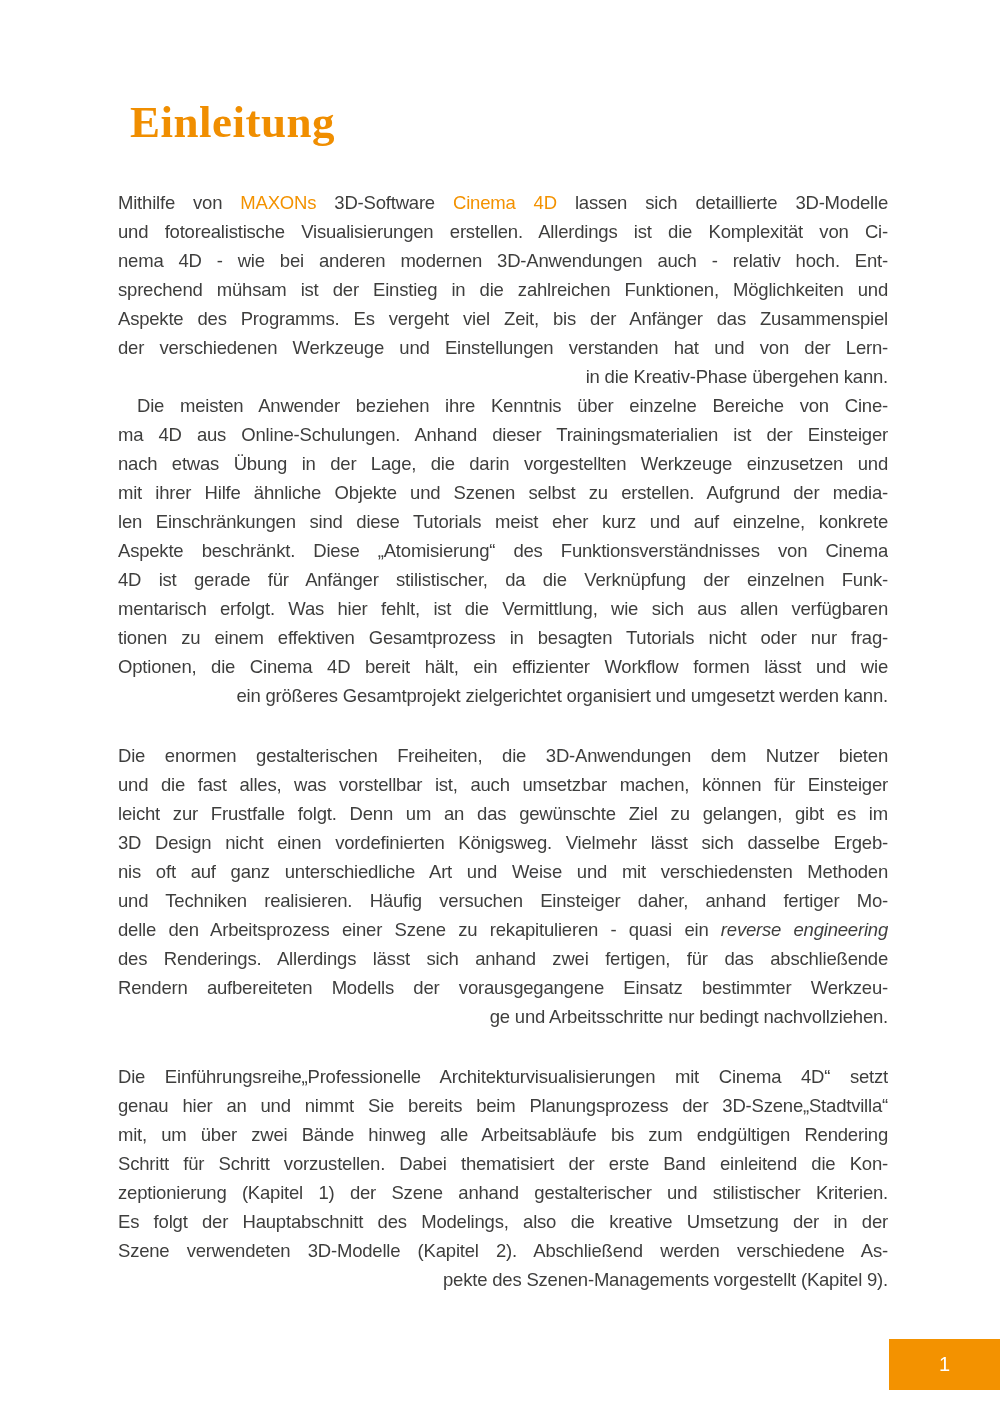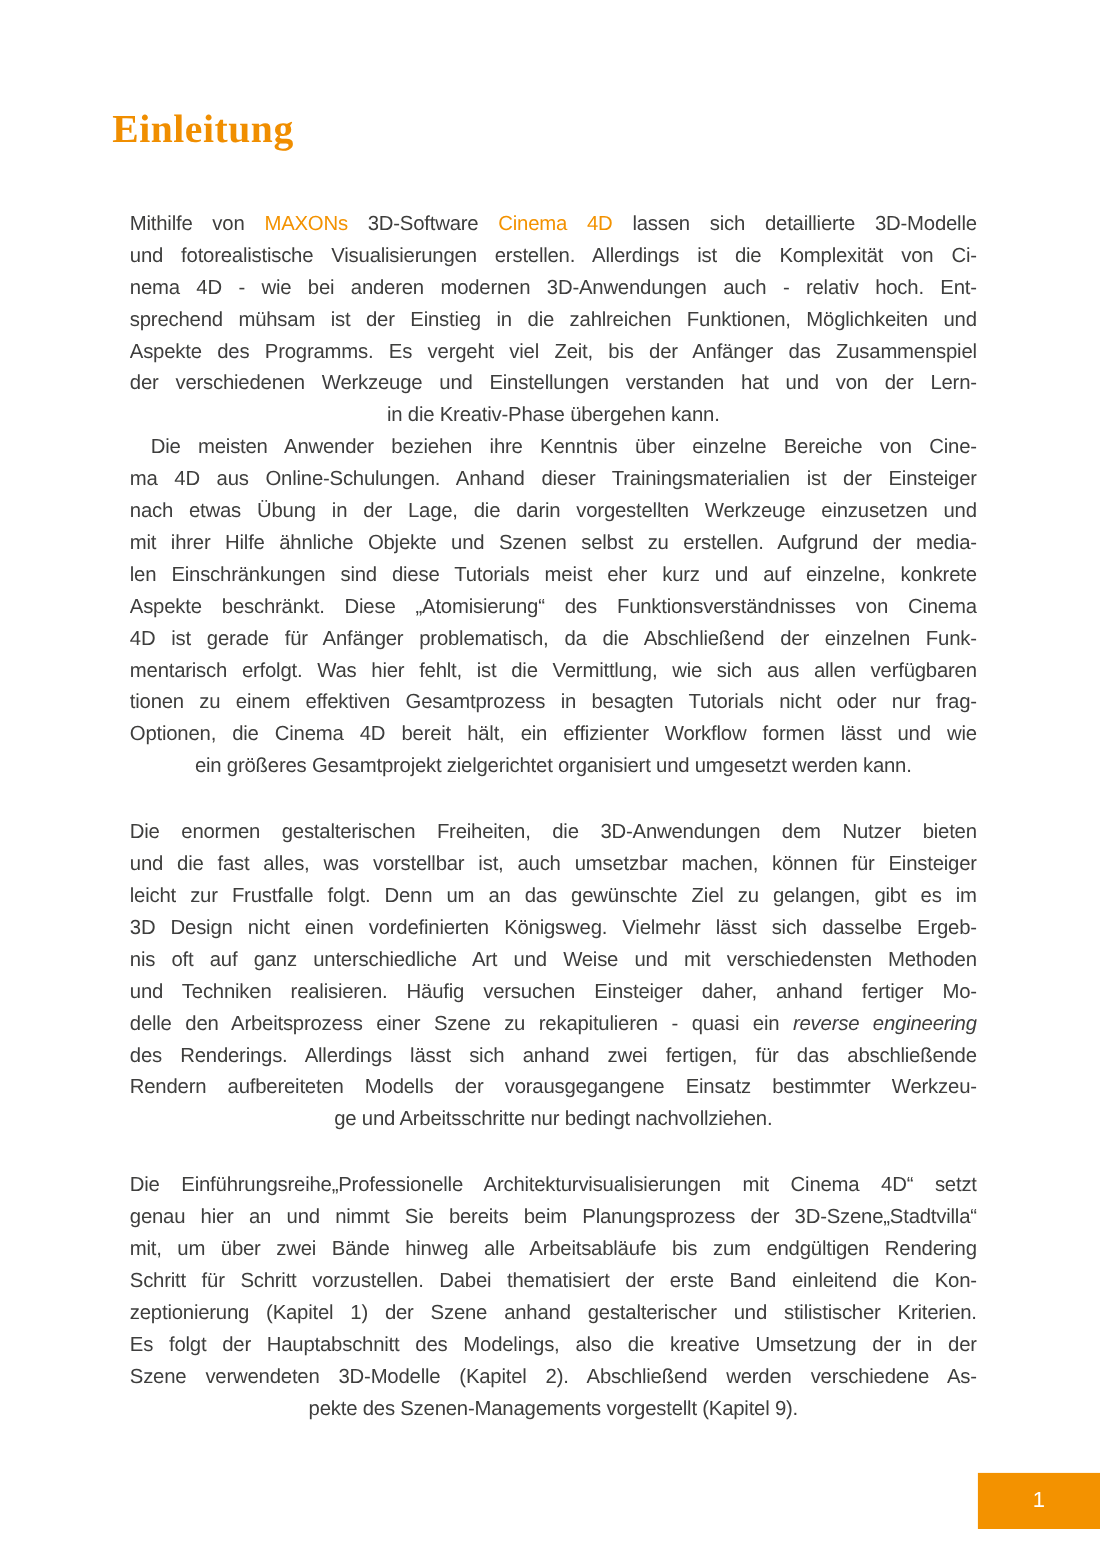--- a/index.html
+++ b/index.html
@@ -6,26 +6,26 @@
   .page {
     position: relative;
     width: 1005px;
     height: 1419px;
     background: var(--bg, #ffffff);
     font-family: "Liberation Sans", "DejaVu Sans", sans-serif;
     overflow: hidden;
   }
   .page-title {
     position: absolute;
-    left: 102px;
+    left: 130px;
     top: 97px;
     margin: 0;
     font-family: "Liberation Serif", "DejaVu Serif", serif;
     font-weight: 700;
-    font-size: 36px;
+    font-size: 45px;
     line-height: 1.15;
     letter-spacing: 0.5px;
     color: var(--title, #F08E00);
   }
   .content {
     position: absolute;
     left: 118px;
     top: 188px;
     width: 770px;
     color: var(--body-text, #3E3E3D);
@@ -35,21 +35,21 @@
   .para { margin: 0; }
   .para--gap { margin-top: 31px; }
   .line {
     height: 29px;
     line-height: 29px;
     overflow: hidden;
     text-align: justify;
   }
   
   .line::after { content: ""; display: inline-block; width: 100%; height: 0; vertical-align: top; }
-  .line--last { text-align: center; }
+  .line--last { text-align: right; }
   .line--last::after { content: none; }
   .line--indent { padding-left: 19px; }
   .seg-accent { color: var(--accent, #F39200); font-weight: 400; }
   .seg-italic { font-style: italic; }
   .page-number-box {
     position: absolute;
     left: 889px;
     top: 1339px;
     width: 111px;
     height: 51px;
@@ -77,21 +77,21 @@
         <div class="line">der verschiedenen Werkzeuge und Einstellungen verstanden hat und von der Lern-</div>
         <div class="line line--last">in die Kreativ-Phase übergehen kann.</div>
       </div>
       <div class="para">
         <div class="line line--indent">Die meisten Anwender beziehen ihre Kenntnis über einzelne Bereiche von Cine-</div>
         <div class="line">ma 4D aus Online-Schulungen. Anhand dieser Trainingsmaterialien ist der Einsteiger</div>
         <div class="line">nach etwas Übung in der Lage, die darin vorgestellten Werkzeuge einzusetzen und</div>
         <div class="line">mit ihrer Hilfe ähnliche Objekte und Szenen selbst zu erstellen. Aufgrund der media-</div>
         <div class="line">len Einschränkungen sind diese Tutorials meist eher kurz und auf einzelne, konkrete</div>
         <div class="line">Aspekte beschränkt. Diese „Atomisierung“ des Funktionsverständnisses von Cinema</div>
-        <div class="line">4D ist gerade für Anfänger problematisch, da die Abschließend der einzelnen  Funk-</div>
+        <div class="line">4D ist gerade für Anfänger stilistischer, da die Verknüpfung der einzelnen  Funk-</div>
         <div class="line">mentarisch erfolgt. Was hier fehlt, ist die Vermittlung, wie sich aus allen verfügbaren</div>
         <div class="line">tionen zu einem effektiven Gesamtprozess in besagten Tutorials nicht oder nur frag-</div>
         <div class="line">Optionen, die Cinema 4D bereit hält, ein effizienter Workflow formen lässt und wie</div>
         <div class="line line--last">ein größeres Gesamtprojekt zielgerichtet organisiert und umgesetzt werden kann.</div>
       </div>
       <div class="para para--gap">
         <div class="line">Die enormen gestalterischen Freiheiten, die 3D-Anwendungen dem Nutzer bieten</div>
         <div class="line">und die fast alles, was vorstellbar ist, auch umsetzbar machen, können für Einsteiger</div>
         <div class="line">leicht zur Frustfalle folgt. Denn um an das gewünschte Ziel zu gelangen, gibt es im</div>
         <div class="line">3D Design nicht einen vordefinierten Königsweg. Vielmehr lässt sich dasselbe Ergeb-</div>

